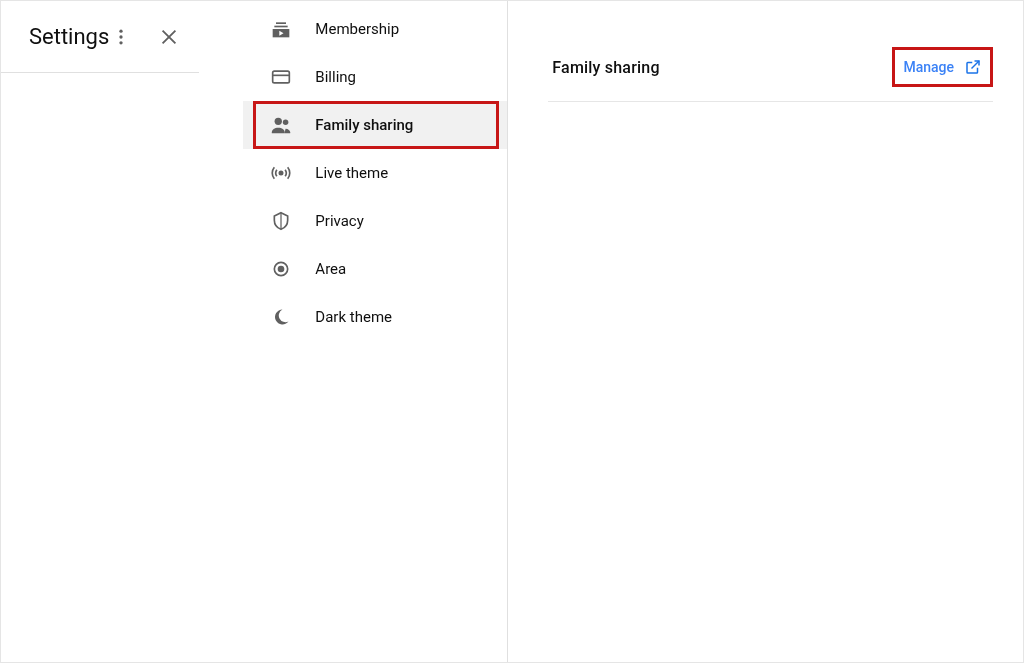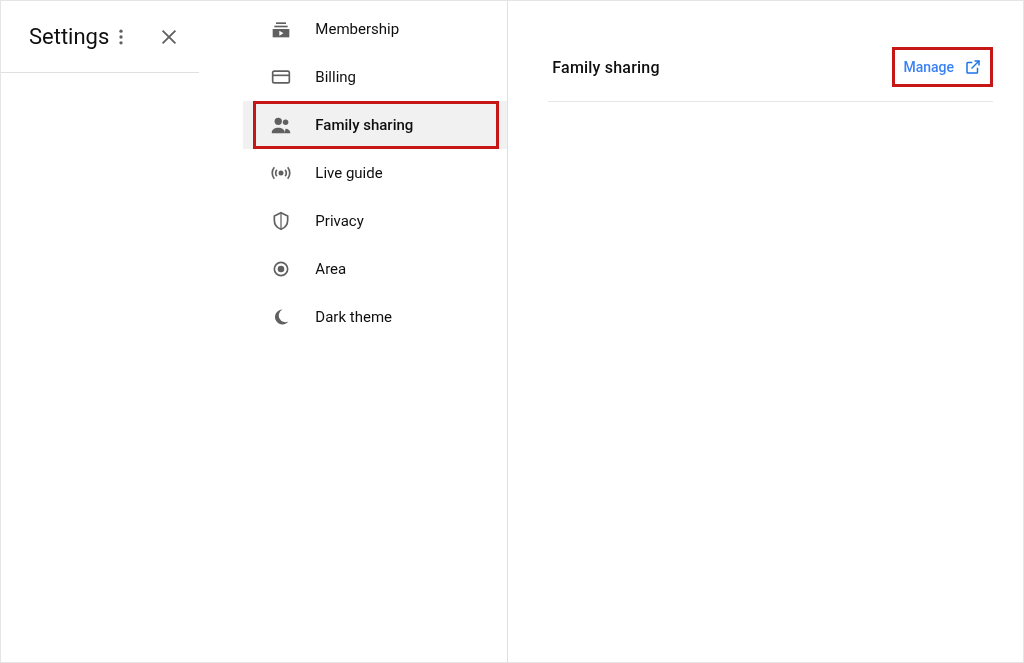--- a/index.html
+++ b/index.html
@@ -182,21 +182,21 @@
       <div class="side-item">
         <span class="side-icon">
           <svg width="20" height="20" viewBox="0 0 24 24" fill="none" stroke="#606060" stroke-width="2">
               <circle cx="12" cy="12" r="2" fill="#606060"></circle>
               <path d="M7 8a7 7 0 0 0 0 8"></path>
               <path d="M17 8a7 7 0 0 1 0 8"></path>
               <path d="M4 5a11 11 0 0 0 0 14"></path>
               <path d="M20 5a11 11 0 0 1 0 14"></path>
             </svg>
         </span>
-        <span class="label">Live guide</span>
+        <span class="label">Live theme</span>
       </div>
 
       <div class="side-item">
         <span class="side-icon">
           <svg width="20" height="20" viewBox="0 0 24 24" fill="none" stroke="#606060" stroke-width="2">
               <path d="M12 2l8 4v5c0 5-3 9-8 11-5-2-8-6-8-11V6z"></path>
               <path d="M12 2v20" stroke-width="1.5"></path>
             </svg>
         </span>
         <span class="label">Privacy</span>

